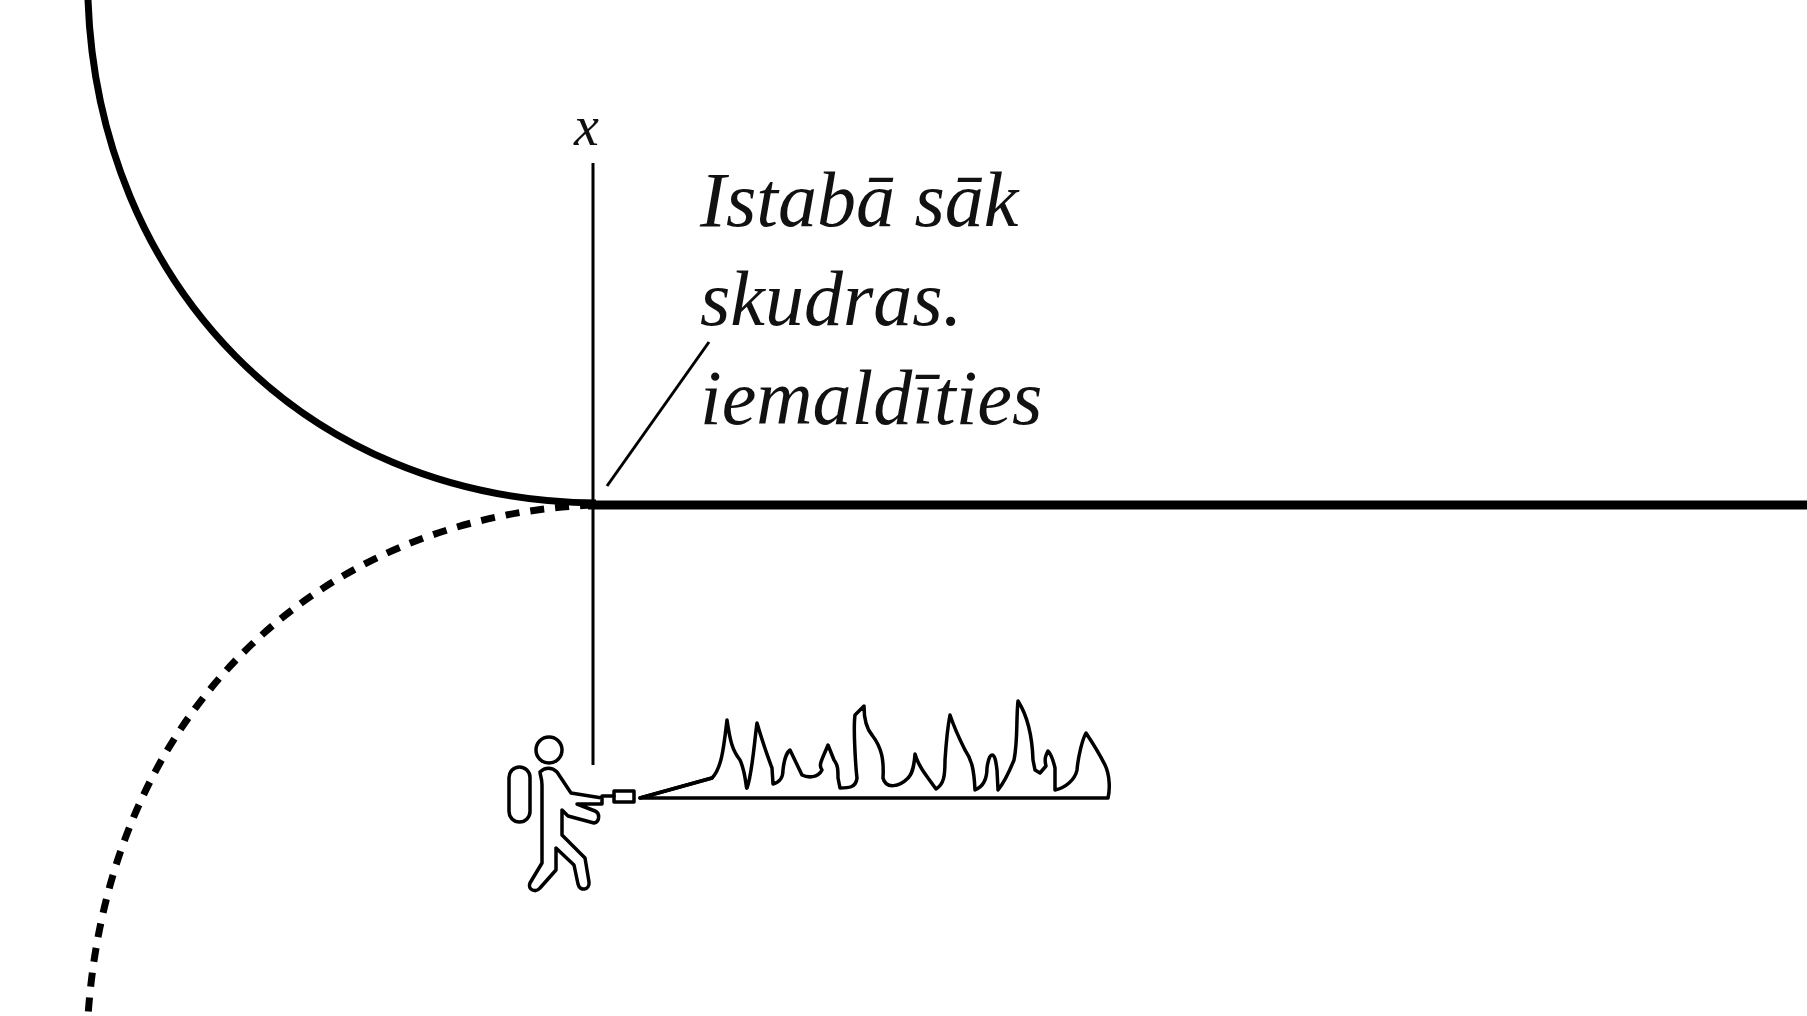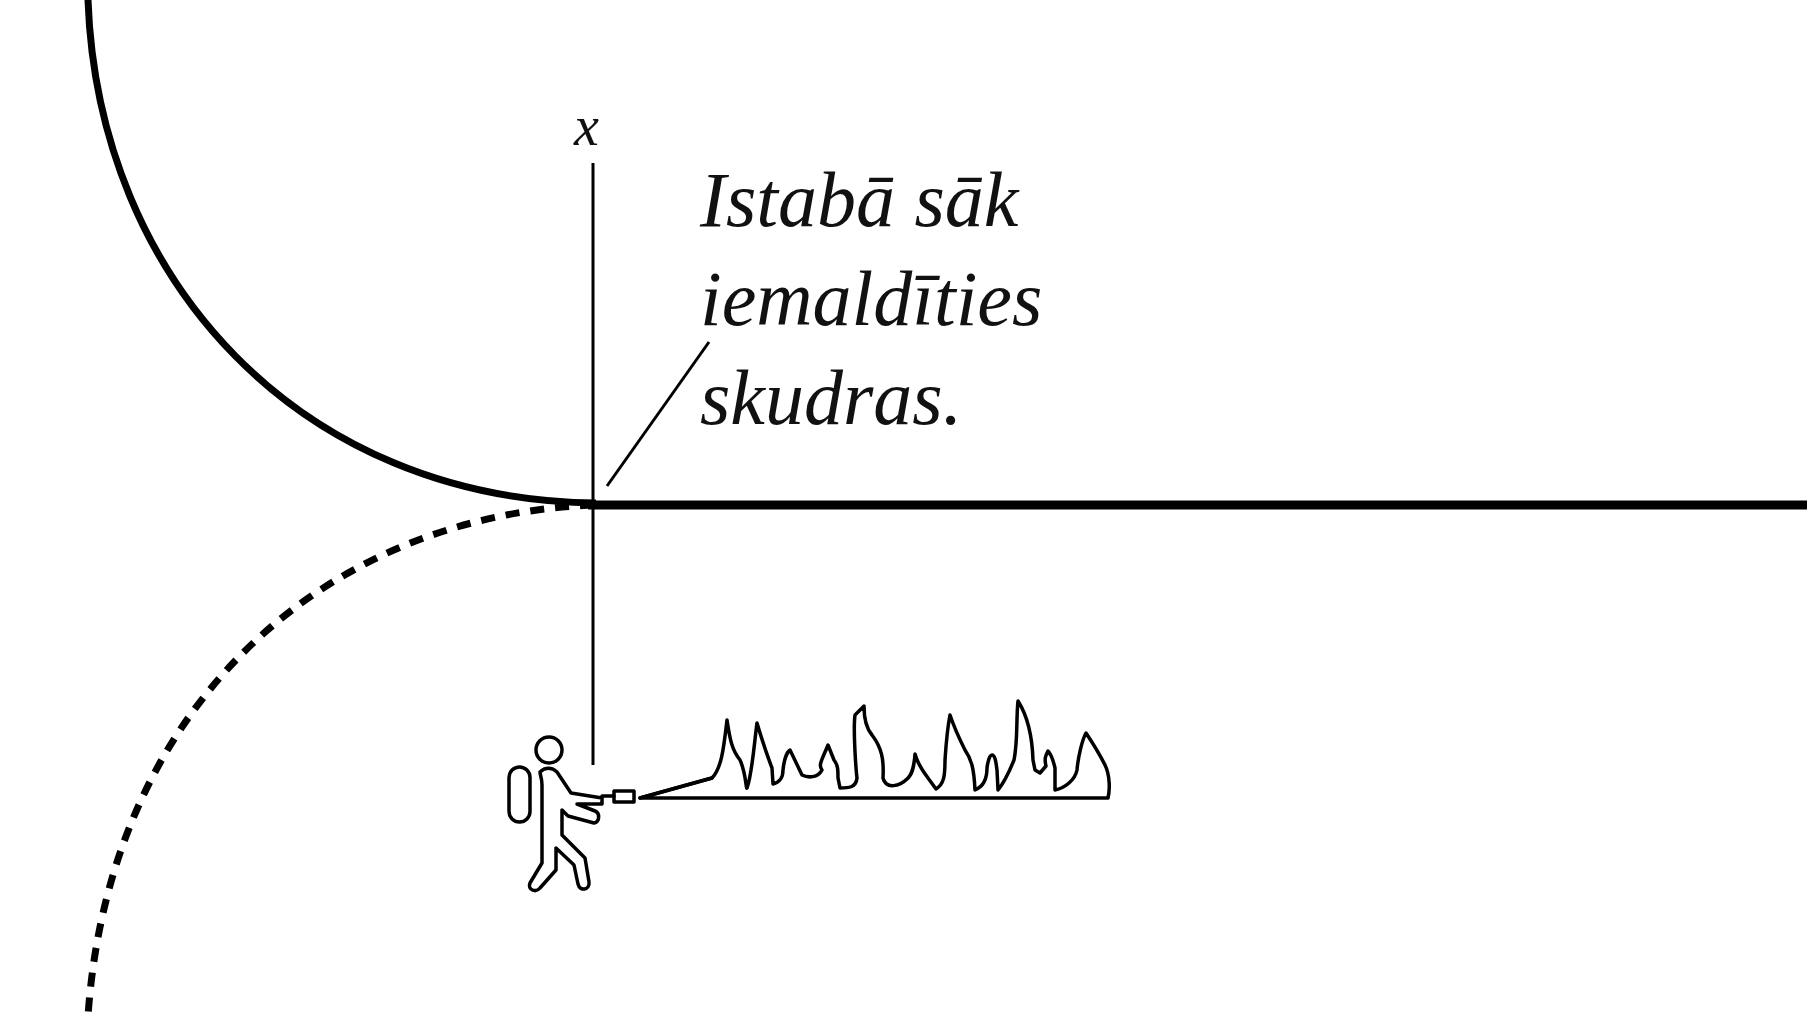--- a/index.html
+++ b/index.html
@@ -141,15 +141,15 @@
            C 1078 758, 1082 740, 1086 733
            C 1094 745, 1100 755, 1105 765
            C 1110 775, 1110 790, 1108 798
            L 640 798 Z"></path>
 </svg>
 
 <div class="axis-label">x</div>
 
 <div class="annotation">
   <span>Istabā sāk</span>
+  <span>skudras.</span>
   <span>iemaldīties</span>
-  <span>skudras.</span>
 </div>
 
 </body></html>

